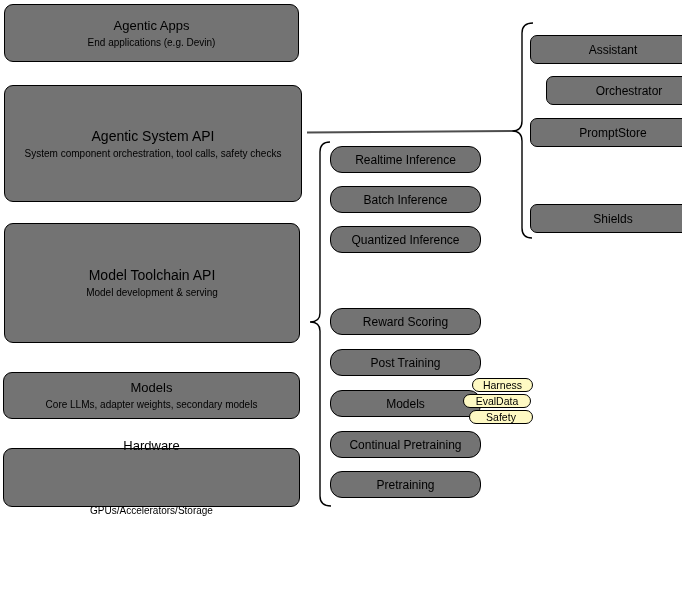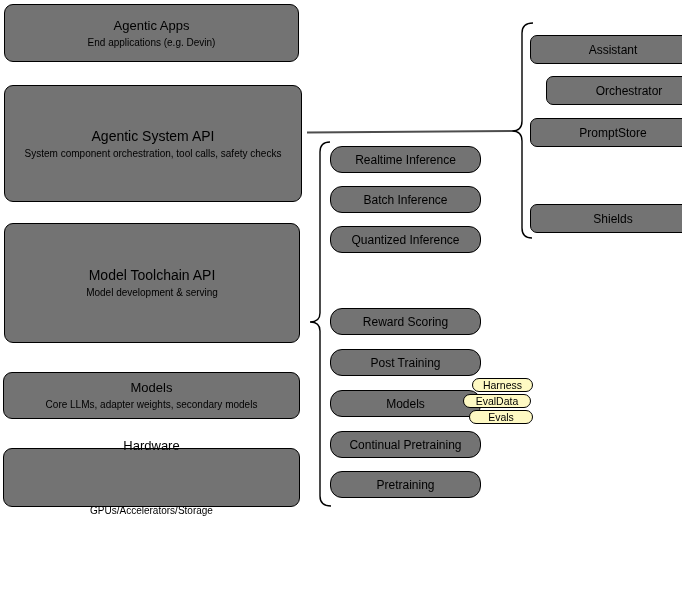--- a/index.html
+++ b/index.html
@@ -104,20 +104,20 @@
   <div class="box mid" style="top:186px;">Batch Inference</div>
   <div class="box mid" style="top:226px;">Quantized Inference</div>
   <div class="box mid" style="top:308px;">Reward Scoring</div>
   <div class="box mid" style="top:349px;">Post Training</div>
   <div class="box mid" style="top:390px;">Models</div>
   <div class="box mid" style="top:431px;">Continual Pretraining</div>
   <div class="box mid" style="top:471px;">Pretraining</div>
 
   <div class="pill" style="left:472px; top:378px; width:61px; height:14px;">Harness</div>
   <div class="pill" style="left:463px; top:394px; width:68px; height:14px;">EvalData</div>
-  <div class="pill" style="left:469px; top:410px; width:64px; height:14px;">Evals</div>
+  <div class="pill" style="left:469px; top:410px; width:64px; height:14px;">Safety</div>
 
   <div class="box rightbox" style="top:35px;">Assistant</div>
   <div class="box rightbox" style="top:76px;margin-left:16px;">Orchestrator</div>
   <div class="box rightbox" style="top:118px;">PromptStore</div>
   <div class="box rightbox" style="top:204px;">Shields</div>
 
 </div>
 
 </body></html>

